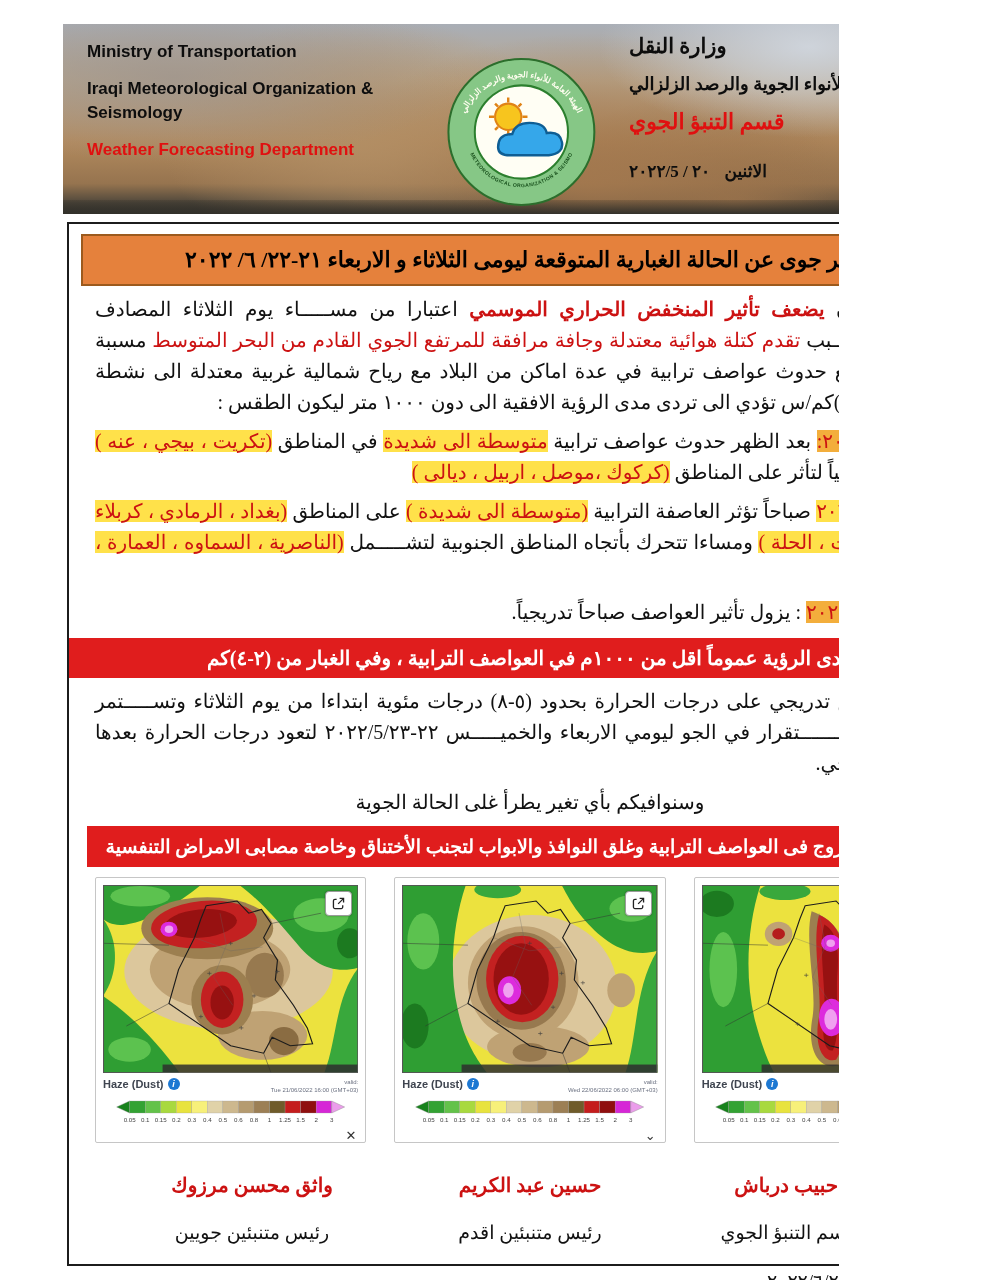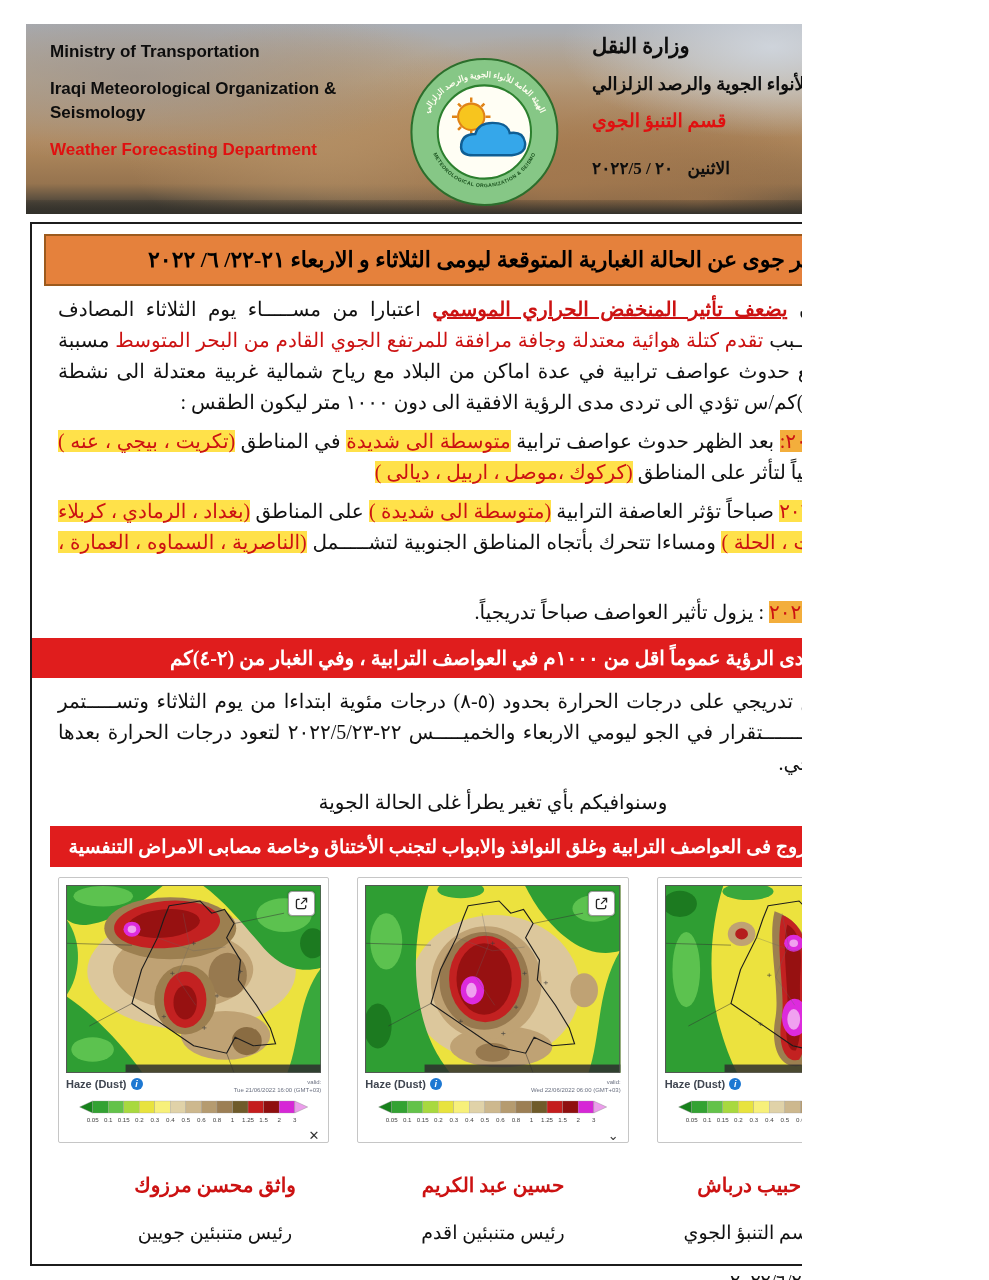--- a/index.html
+++ b/index.html
@@ -1,51 +1,51 @@
 <!DOCTYPE html>
 <html lang="ar"><head>
 <meta charset="utf-8">
 <style>
   html,body{margin:0;padding:0;background:#fff;}
   .page{position:relative;width:802px;height:1280px;background:#fff;overflow:hidden;
-        font-family:"Liberation Serif",serif;}
+        font-family:"Liberation Serif",serif;margin-left:37px;}
   
   .photo{position:absolute;left:26px;top:24px;width:932px;height:190px;
     background:
       radial-gradient(ellipse 300px 130px at 80% 12%, rgba(208,214,222,.95), rgba(208,214,222,0) 70%),
       radial-gradient(ellipse 420px 120px at 12% 28%, rgba(158,148,140,.8), rgba(158,148,140,0) 70%),
       radial-gradient(ellipse 280px 170px at 32% 60%, rgba(178,142,100,.95), rgba(178,142,100,0) 72%),
       radial-gradient(ellipse 330px 190px at 56% 80%, rgba(163,120,78,.9), rgba(163,120,78,0) 75%),
       radial-gradient(ellipse 260px 150px at 72% 95%, rgba(150,112,74,.9), rgba(150,112,74,0) 78%),
       linear-gradient(180deg,#a9aeb6 0%,#b9a78e 30%,#b28a5e 62%,#96744f 84%,#50483c 94%,#3b3831 100%);}
   .photo-ground{position:absolute;left:0;bottom:0;width:100%;height:14px;
       background:linear-gradient(180deg,rgba(40,38,32,.2),#33312b);}
   .photo-en{position:absolute;left:24px;top:16px;font-family:"Liberation Sans",sans-serif;
       font-weight:bold;font-size:17px;color:#0d0d0d;width:330px;line-height:1.45;}
   .photo-en .row{margin-bottom:12px;}
   .dept-en{color:#e01010;}
   .photo-ar{position:absolute;right:36px;top:10px;width:330px;text-align:left;direction:rtl;
       font-weight:bold;color:#0d0d0d;}
   .ministry-ar{font-size:21px;margin-bottom:14px;}
   .org-ar{font-size:18px;margin-bottom:14px;}
-  .dept-ar{color:#e01010;font-size:19px;margin-bottom:26px;}
+  .dept-ar{color:#e01010;font-size:22px;margin-bottom:26px;}
   .hdate{font-size:17px;letter-spacing:1px;}
   .hdate .dval{display:inline-block;direction:ltr;margin-right:10px;}
   .logo{position:absolute;left:50%;top:32px;transform:translateX(-55%);}
   
   .frame{position:absolute;left:30px;top:222px;width:926px;height:1044px;border:2px solid #1c1c1c;
       background:#fff;box-sizing:border-box;}
   .banner{margin:10px 12px 8px;background:#e5813c;border:2px solid #9c5a1d;color:#000000;
       font-weight:bold;font-size:22px;text-align:center;padding:11px 6px;direction:rtl;}
   .bodytext{direction:rtl;text-align:justify;font-size:20px;line-height:31px;margin:6px 26px 8px;
       color:#111;}
   .thu-line{text-align:right;}
   .seg-b{color:#111;}
   .seg-r{color:#cc1212;}
-  .seg-rb{color:#cc1212;font-weight:bold;text-decoration:underline;}
+  .seg-rb{color:#cc1212;font-weight:bold;}
   .seg-hy{background:#ffe14a;color:#cc1212;}
   .seg-hyb{background:#ffe14a;color:#111;}
   .seg-ho{background:#f3ae3c;color:#cc1212;}
   .seg-hob{background:#f3ae3c;color:#111;}
   .redbar{background:#e01d1d;color:#fff;font-weight:bold;font-size:20px;text-align:center;
       direction:rtl;padding:8px 4px;margin:10px 0 8px;}
   .warnbar{background:#e01d1d;color:#fff;font-weight:bold;font-size:19px;text-align:center;
       direction:rtl;padding:9px 4px;margin:8px 18px 10px;}
   .centerline{text-align:center;margin:2px 26px 4px;}
   

